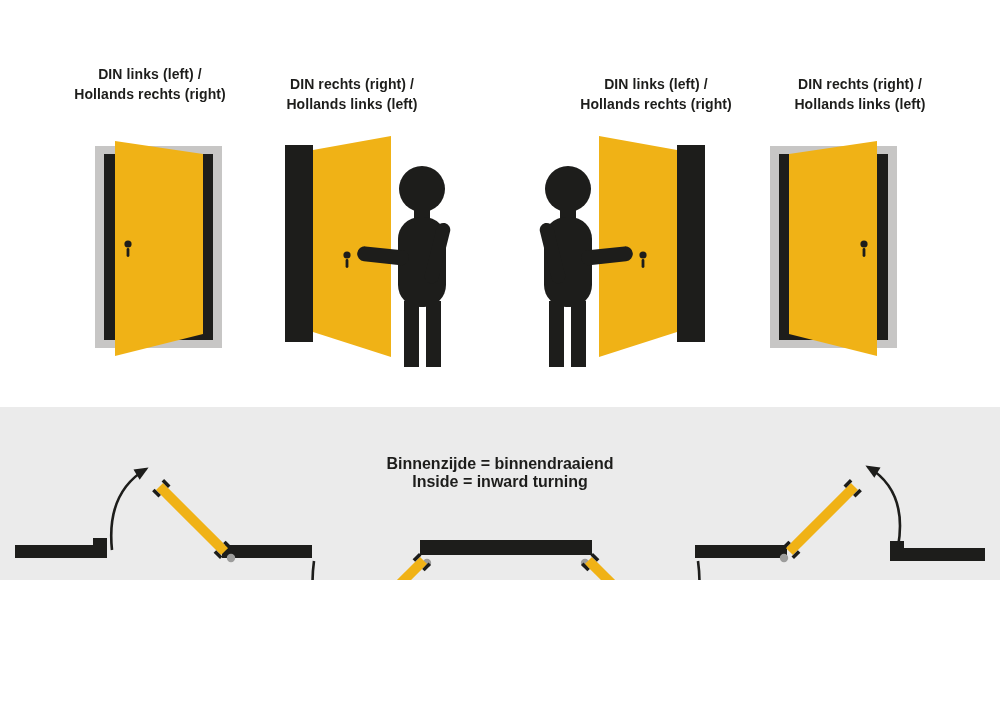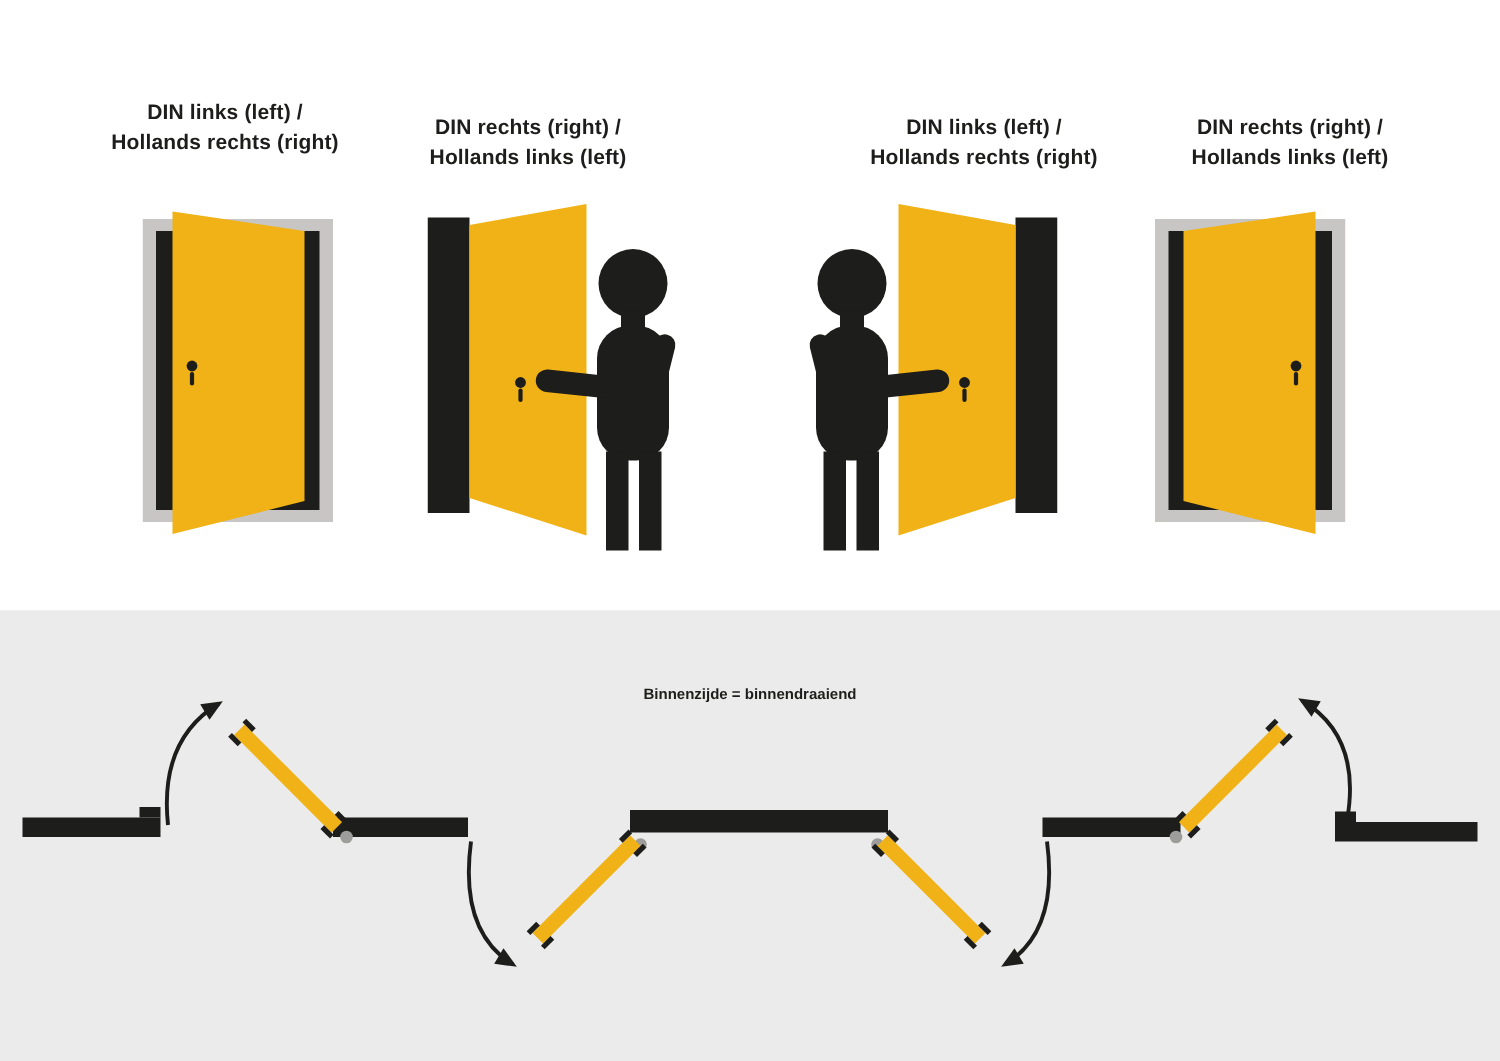--- a/index.html
+++ b/index.html
@@ -3,22 +3,22 @@
 <meta charset="utf-8">
 <style>
   * { margin: 0; padding: 0; box-sizing: border-box; }
   html, body { background: #ffffff; }
   body {
     width: 1000px; height: 707px;
     font-family: "Liberation Sans", sans-serif;
     color: #1d1d1b;
   }
   .canvas {
-    position: relative; width: 1000px; height: 707px;
-    background: #e5e5e5; overflow: hidden;
+    position: relative; width: 1000px; height: 580px;
+    background: #c2410c; overflow: hidden;
   }
   .top-section {
     position: absolute; top: 0; left: 0;
     width: 1000px; height: 407px; background: #ffffff;
   }
   .bottom-section {
     position: absolute; top: 407px; left: 0;
     width: 1000px; height: 300px; background: #ebebeb;
   }
   .figure-label {
@@ -31,21 +31,21 @@
   .label-3 { left: 556px; top: 74px; }
   .label-4 { left: 760px; top: 74px; }
   .art { position: absolute; }
   .art-1 { left: 95px;  top: 140px; }
   .art-2 { left: 285px; top: 133px; }
   .art-3 { left: 520px; top: 133px; }
   .art-4 { left: 770px; top: 140px; }
   svg.mirror { transform: scaleX(-1); }
   .swing-text {
     position: absolute; width: 400px; left: 300px; text-align: center;
-    font-weight: bold; font-size: 10px; line-height: 18px; color: #1d1d1b;
+    font-weight: bold; font-size: 16px; line-height: 18px; color: #1d1d1b;
   }
   .swing-text.inside  { top: 48px; }
   .swing-text.outside { top: 234px; }
   .bottom-svg { position: absolute; top: 0; left: 0; }
 </style>
 </head>
 <body>
 
 <div class="canvas">
 
@@ -205,16 +205,17 @@
           <path d="M 898,140 Q 908,84 868,60" fill="none" stroke="#1D1D1B" stroke-width="2.6"></path>
           <g transform="translate(868,60) rotate(-149)">
               <polygon points="3,0 -11,6 -11,-6" fill="#1D1D1B"></polygon>
             </g>
         </g>
       </g>
     </svg>
 
     <div class="swing-text inside">
       <div>Binnenzijde = binnendraaiend</div>
+      <div>Inside = inward turning</div>
     </div>
   </div>
 
 </div>
 
 </body></html>

